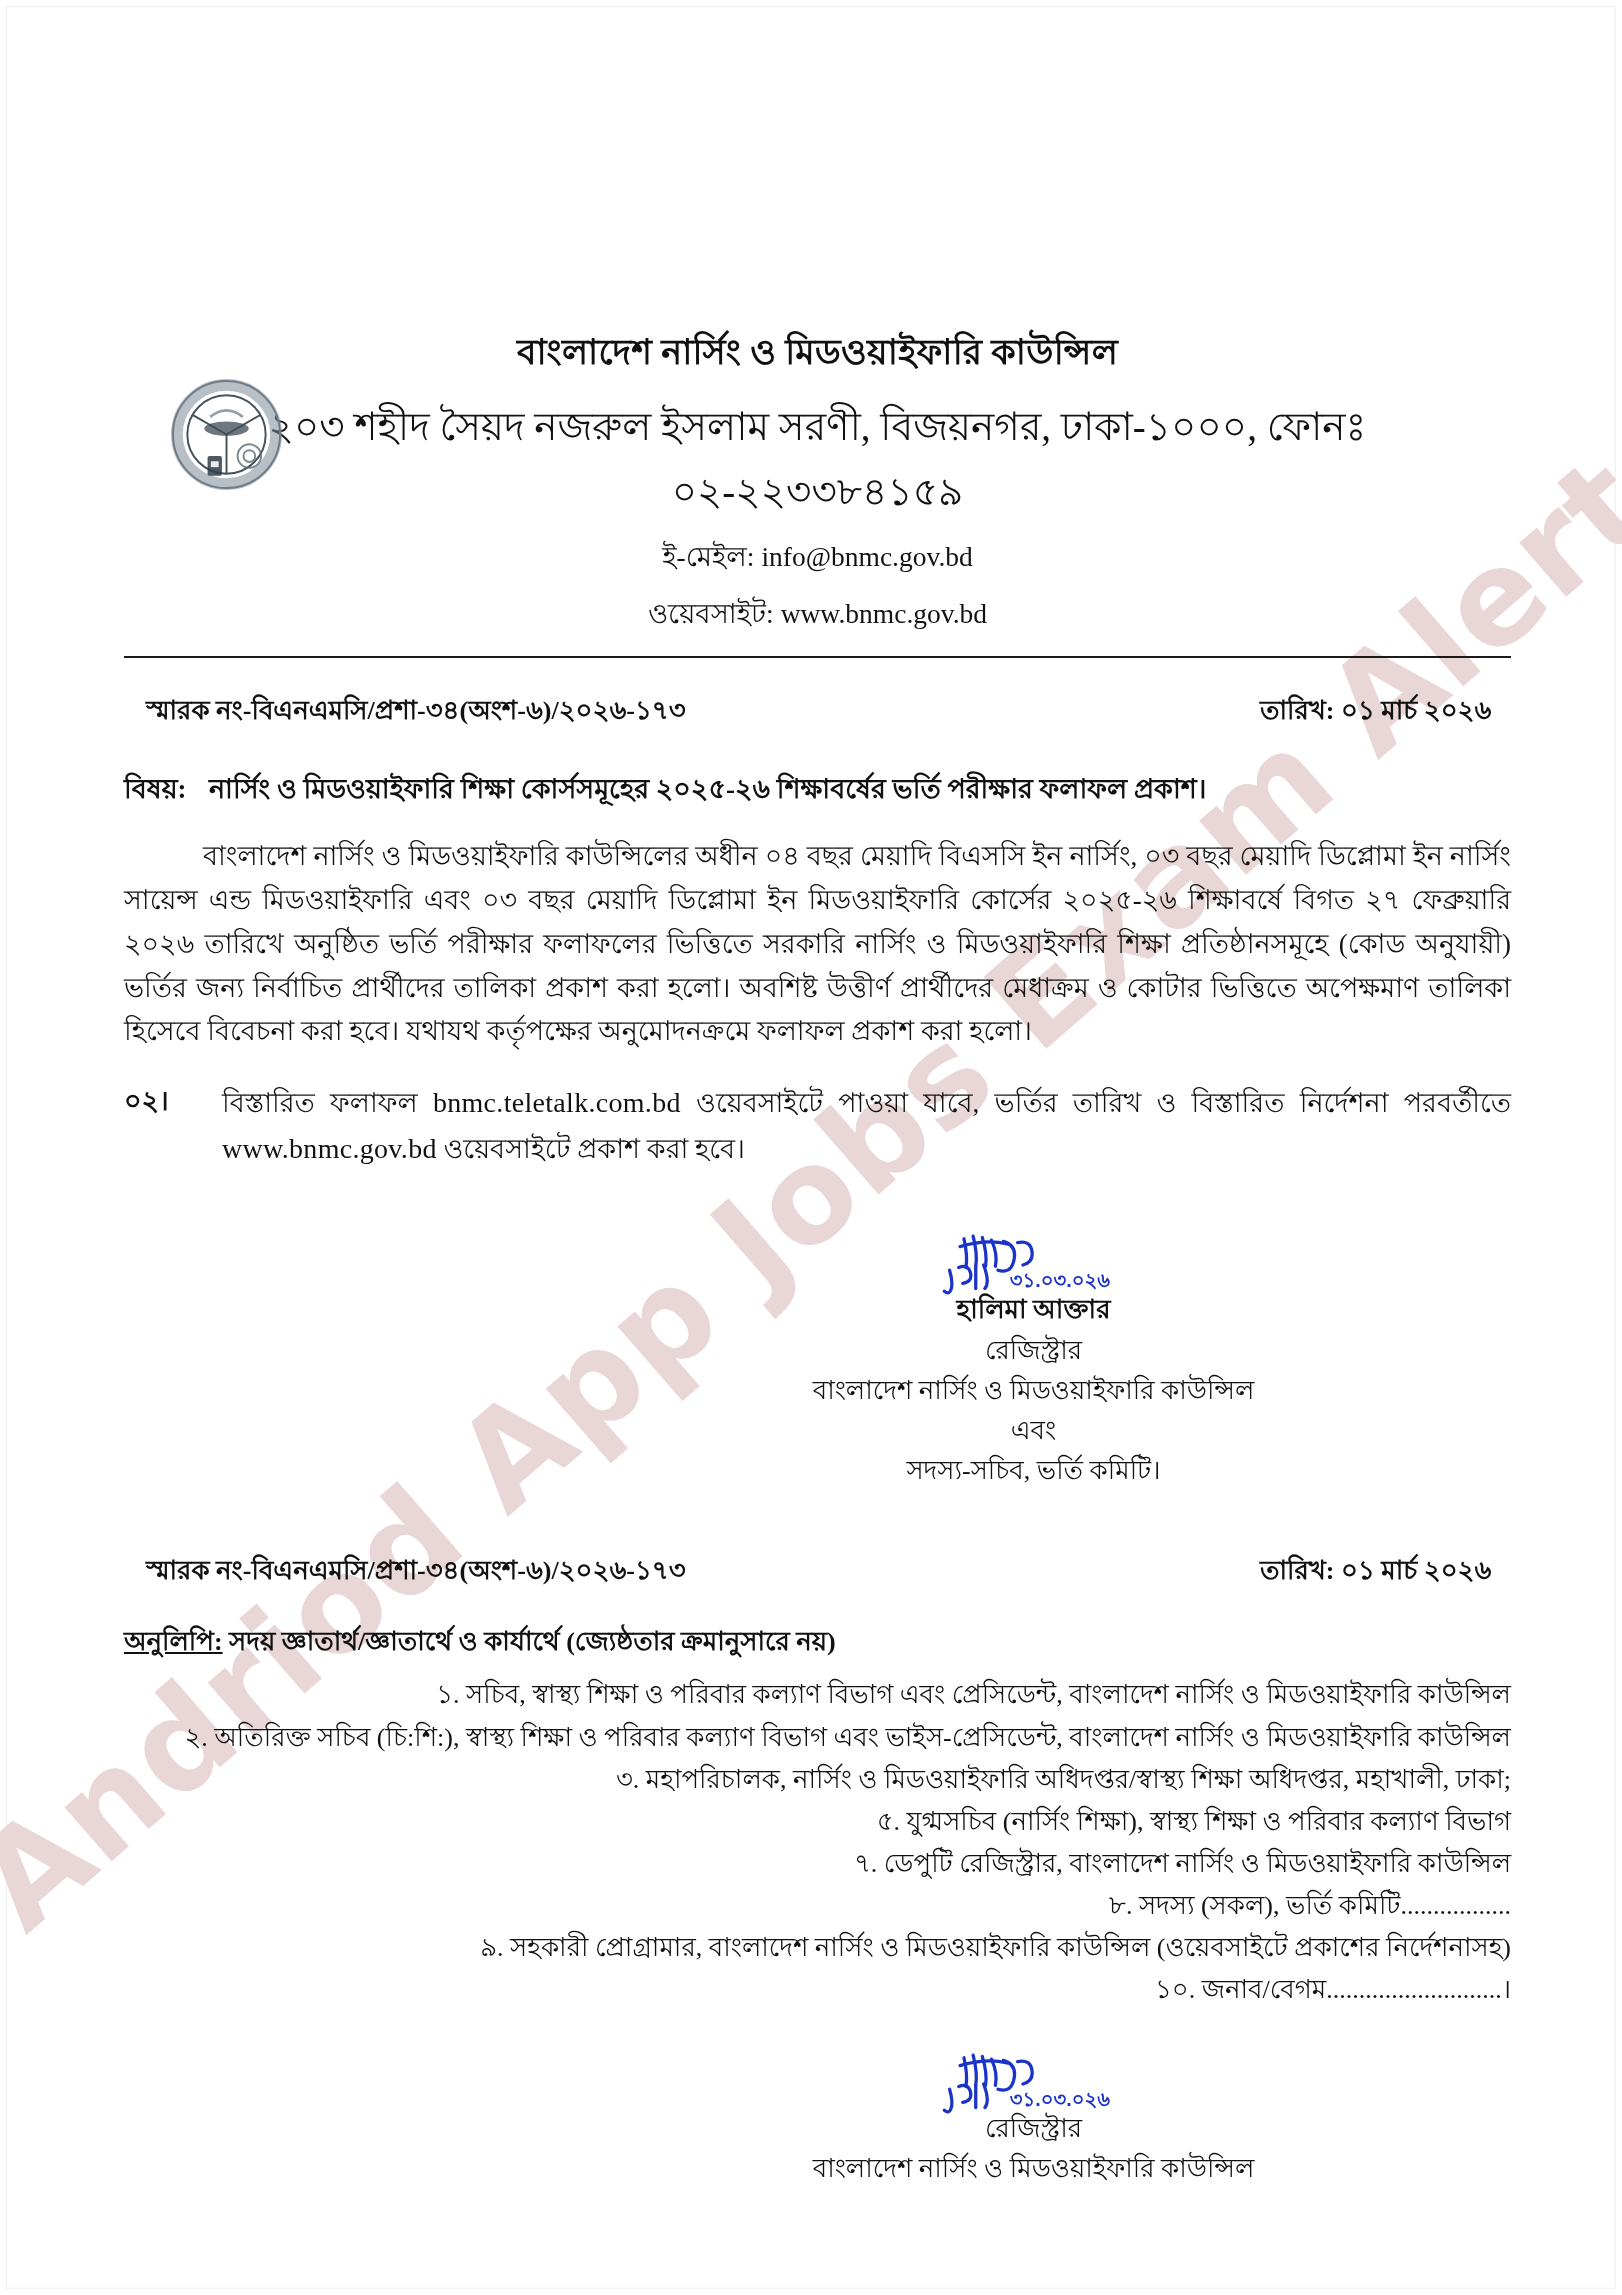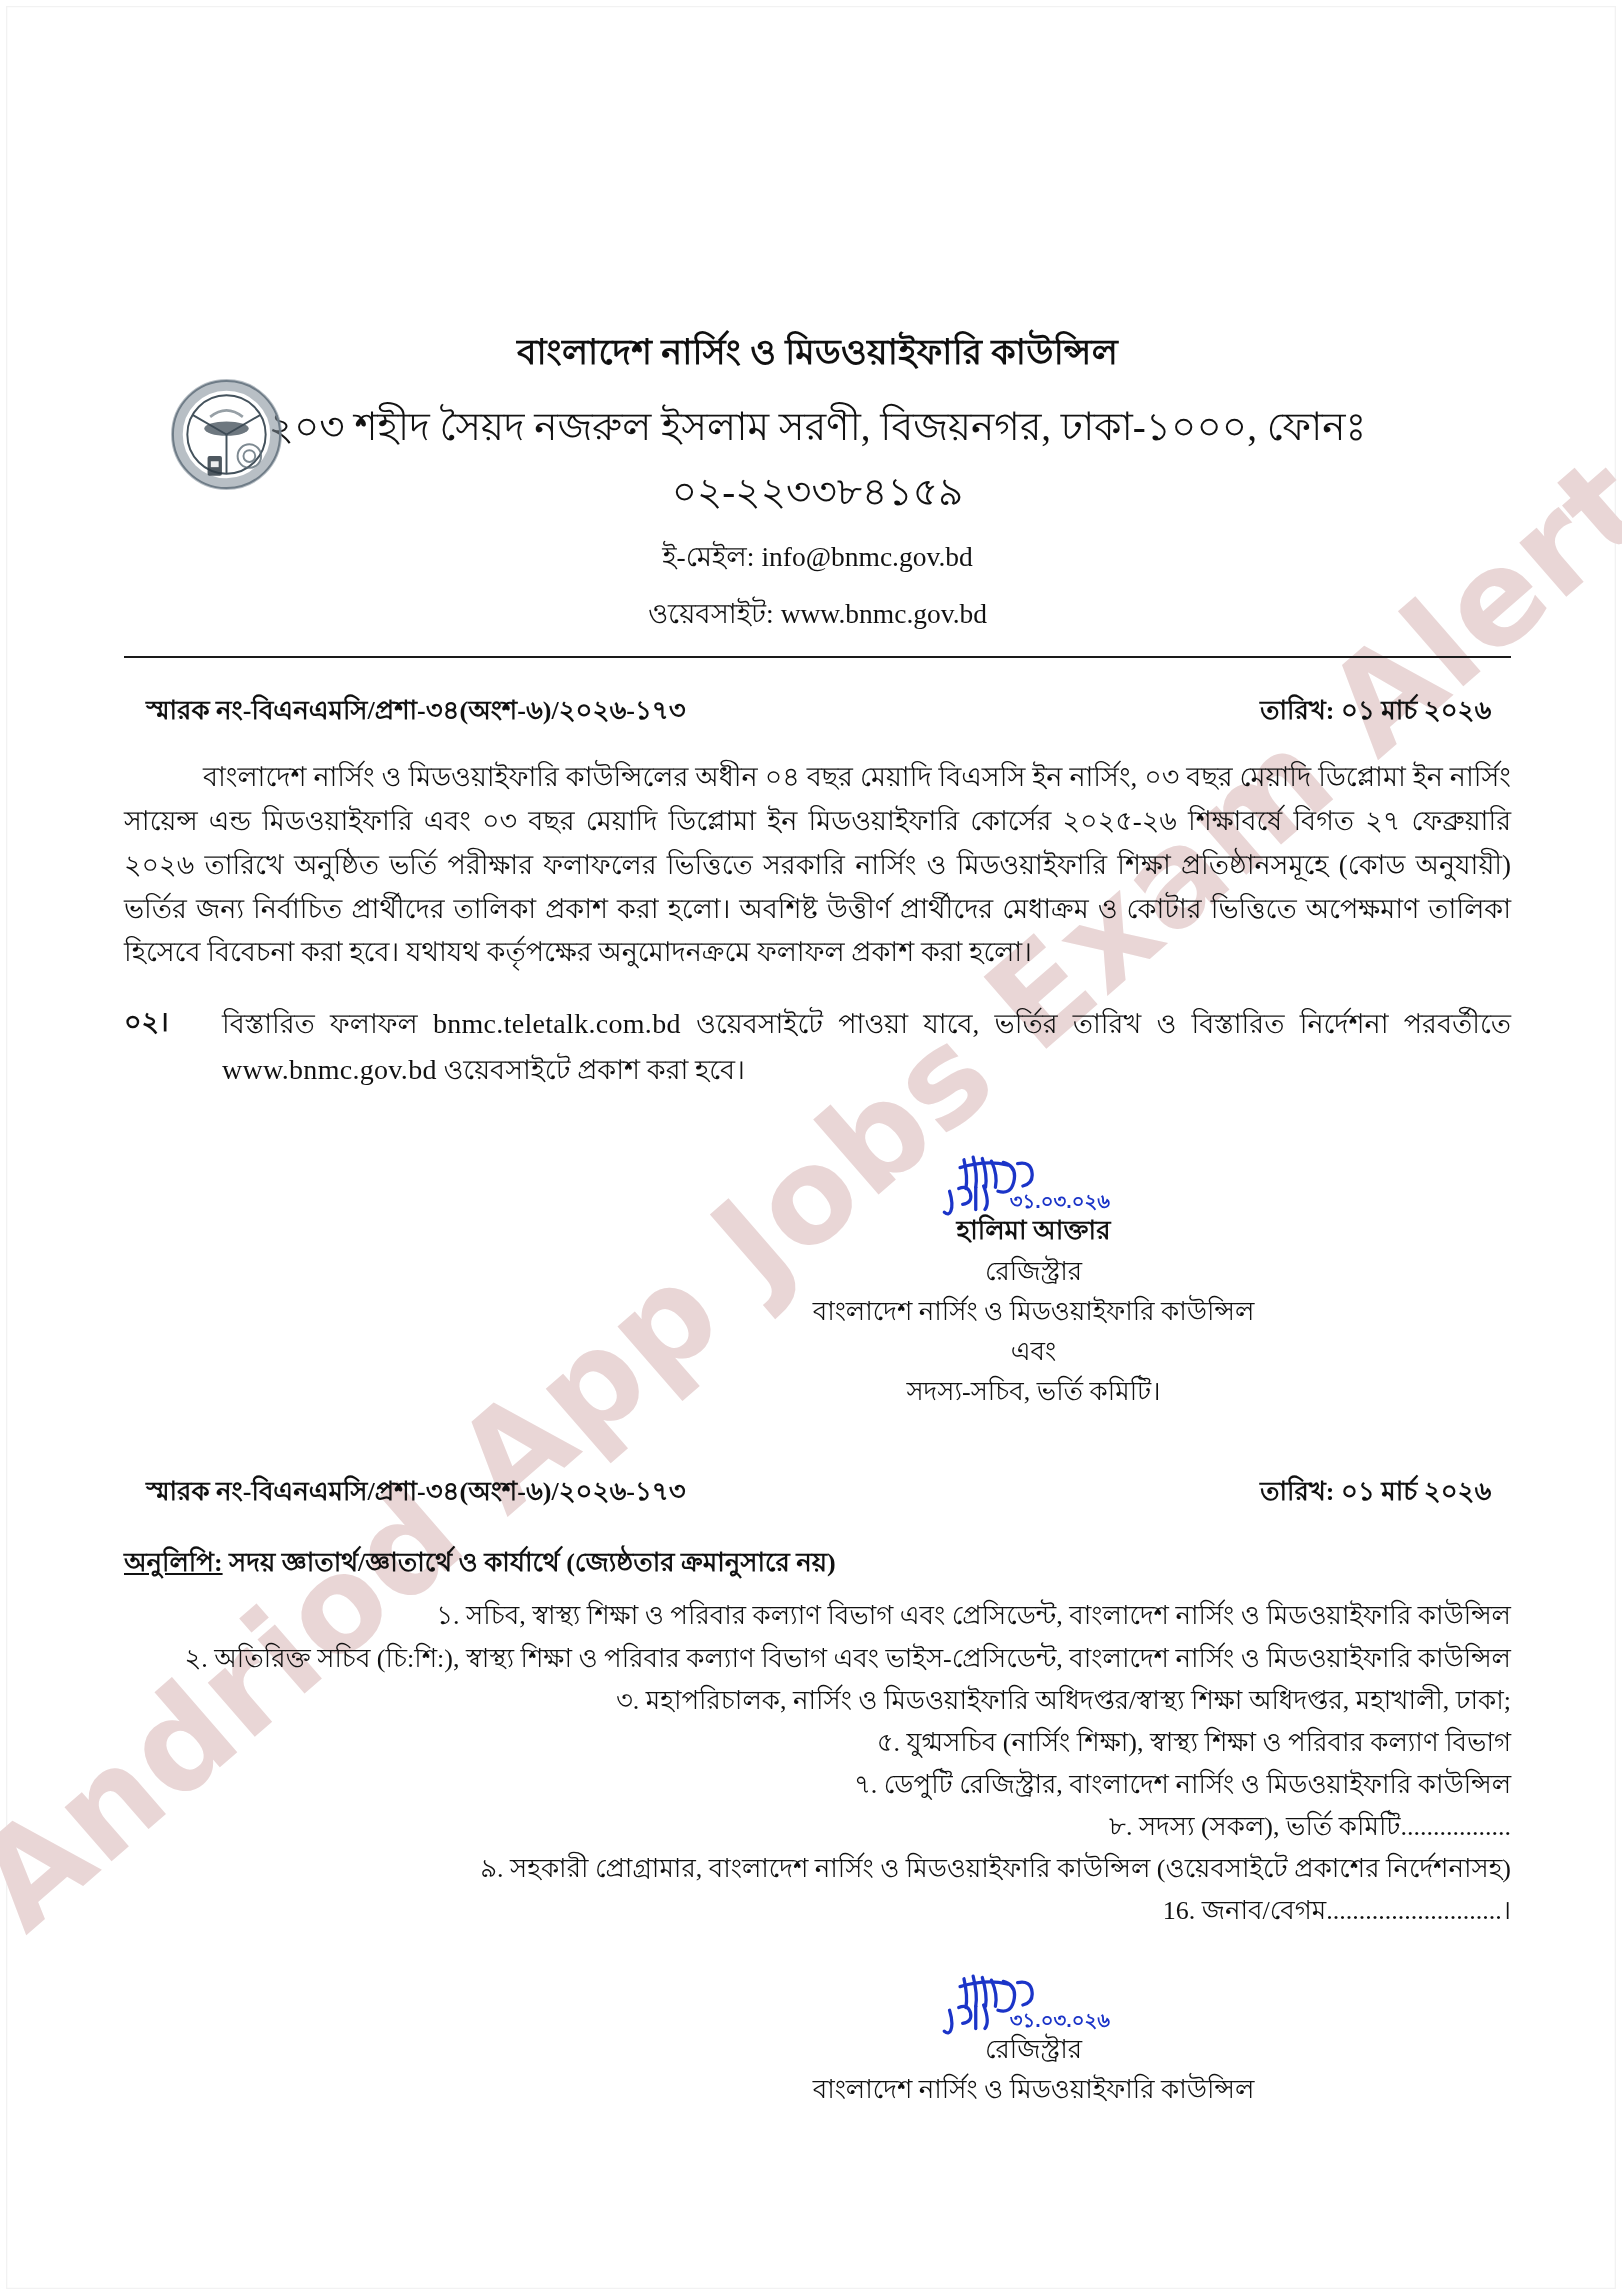--- a/index.html
+++ b/index.html
@@ -233,20 +233,24 @@
       </div>
 
       <div class="rule"></div>
     </div>
 
     <div class="memo-row">
       <div class="memo-no">স্মারক নং-বিএনএমসি/প্রশা-৩৪(অংশ-৬)/২০২৬-১৭৩</div>
       <div class="memo-date">তারিখ: ০১ মার্চ ২০২৬</div>
     </div>
 
+    <div class="subject-row">
+      <div class="subject-label">বিষয়:</div>
+      <div class="subject-text">নার্সিং ও মিডওয়াইফারি শিক্ষা কোর্সসমূহের ২০২৫-২৬ শিক্ষাবর্ষের ভর্তি পরীক্ষার ফলাফল প্রকাশ।</div>
+    </div>
 
     <div class="body-para">বাংলাদেশ নার্সিং ও মিডওয়াইফারি কাউন্সিলের অধীন ০৪ বছর মেয়াদি বিএসসি ইন নার্সিং, ০৩ বছর মেয়াদি ডিপ্লোমা ইন নার্সিং সায়েন্স এন্ড মিডওয়াইফারি এবং ০৩ বছর মেয়াদি ডিপ্লোমা ইন মিডওয়াইফারি কোর্সের ২০২৫-২৬ শিক্ষাবর্ষে বিগত ২৭ ফেব্রুয়ারি ২০২৬ তারিখে অনুষ্ঠিত ভর্তি পরীক্ষার ফলাফলের ভিত্তিতে সরকারি নার্সিং ও মিডওয়াইফারি শিক্ষা প্রতিষ্ঠানসমূহে (কোড অনুযায়ী) ভর্তির জন্য নির্বাচিত প্রার্থীদের তালিকা প্রকাশ করা হলো। অবশিষ্ট উত্তীর্ণ প্রার্থীদের মেধাক্রম ও কোটার ভিত্তিতে অপেক্ষমাণ তালিকা হিসেবে বিবেচনা করা হবে। যথাযথ কর্তৃপক্ষের অনুমোদনক্রমে ফলাফল প্রকাশ করা হলো।</div>
 
     <div class="clause">
       <div class="clause-num">০২।</div>
       <div class="clause-body"><span>বিস্তারিত ফলাফল</span> <span class="mono-url">bnmc.teletalk.com.bd</span> <span>ওয়েবসাইটে পাওয়া যাবে, ভর্তির তারিখ ও বিস্তারিত নির্দেশনা পরবর্তীতে</span> <span class="mono-url">www.bnmc.gov.bd</span> <span>ওয়েবসাইটে প্রকাশ করা হবে।</span></div>
     </div>
 
     <div class="sign-block">
       <svg class="signature-svg" viewBox="0 0 330 110" xmlns="http://www.w3.org/2000/svg" style="font-size:40px">
@@ -282,21 +286,21 @@
     </div>
 
     <ul class="dist-list">
       <li>১. সচিব, স্বাস্থ্য শিক্ষা ও পরিবার কল্যাণ বিভাগ এবং প্রেসিডেন্ট, বাংলাদেশ নার্সিং ও মিডওয়াইফারি কাউন্সিল</li>
       <li>২. অতিরিক্ত সচিব (চি:শি:), স্বাস্থ্য শিক্ষা ও পরিবার কল্যাণ বিভাগ এবং ভাইস-প্রেসিডেন্ট, বাংলাদেশ নার্সিং ও মিডওয়াইফারি কাউন্সিল</li>
       <li>৩. মহাপরিচালক, নার্সিং ও মিডওয়াইফারি অধিদপ্তর/স্বাস্থ্য শিক্ষা অধিদপ্তর, মহাখালী, ঢাকা;</li>
       <li>৫. যুগ্মসচিব (নার্সিং শিক্ষা), স্বাস্থ্য শিক্ষা ও পরিবার কল্যাণ বিভাগ</li>
       <li>৭. ডেপুটি রেজিস্ট্রার, বাংলাদেশ নার্সিং ও মিডওয়াইফারি কাউন্সিল</li>
       <li>৮. সদস্য (সকল), ভর্তি কমিটি.................</li>
       <li>৯. সহকারী প্রোগ্রামার, বাংলাদেশ নার্সিং ও মিডওয়াইফারি কাউন্সিল (ওয়েবসাইটে প্রকাশের নির্দেশনাসহ)</li>
-      <li>16. জনাব/বেগম...........................।</li>
+      <li>১০. জনাব/বেগম...........................।</li>
     </ul>
 
     <div class="sign-block second">
       <svg class="signature-svg" viewBox="0 0 330 110" xmlns="http://www.w3.org/2000/svg" style="font-size:40px">
         <g fill="none" stroke="#1b34c8" stroke-width="5" stroke-linecap="round" stroke-linejoin="round">
           <path d="M58 18 q6 26 3 44"></path>
           <path d="M72 14 q7 28 4 46"></path>
           <path d="M86 16 q8 26 5 44"></path>
           <path d="M100 20 q10 22 6 40"></path>
           <path d="M52 30 q40 -12 72 -4"></path>

